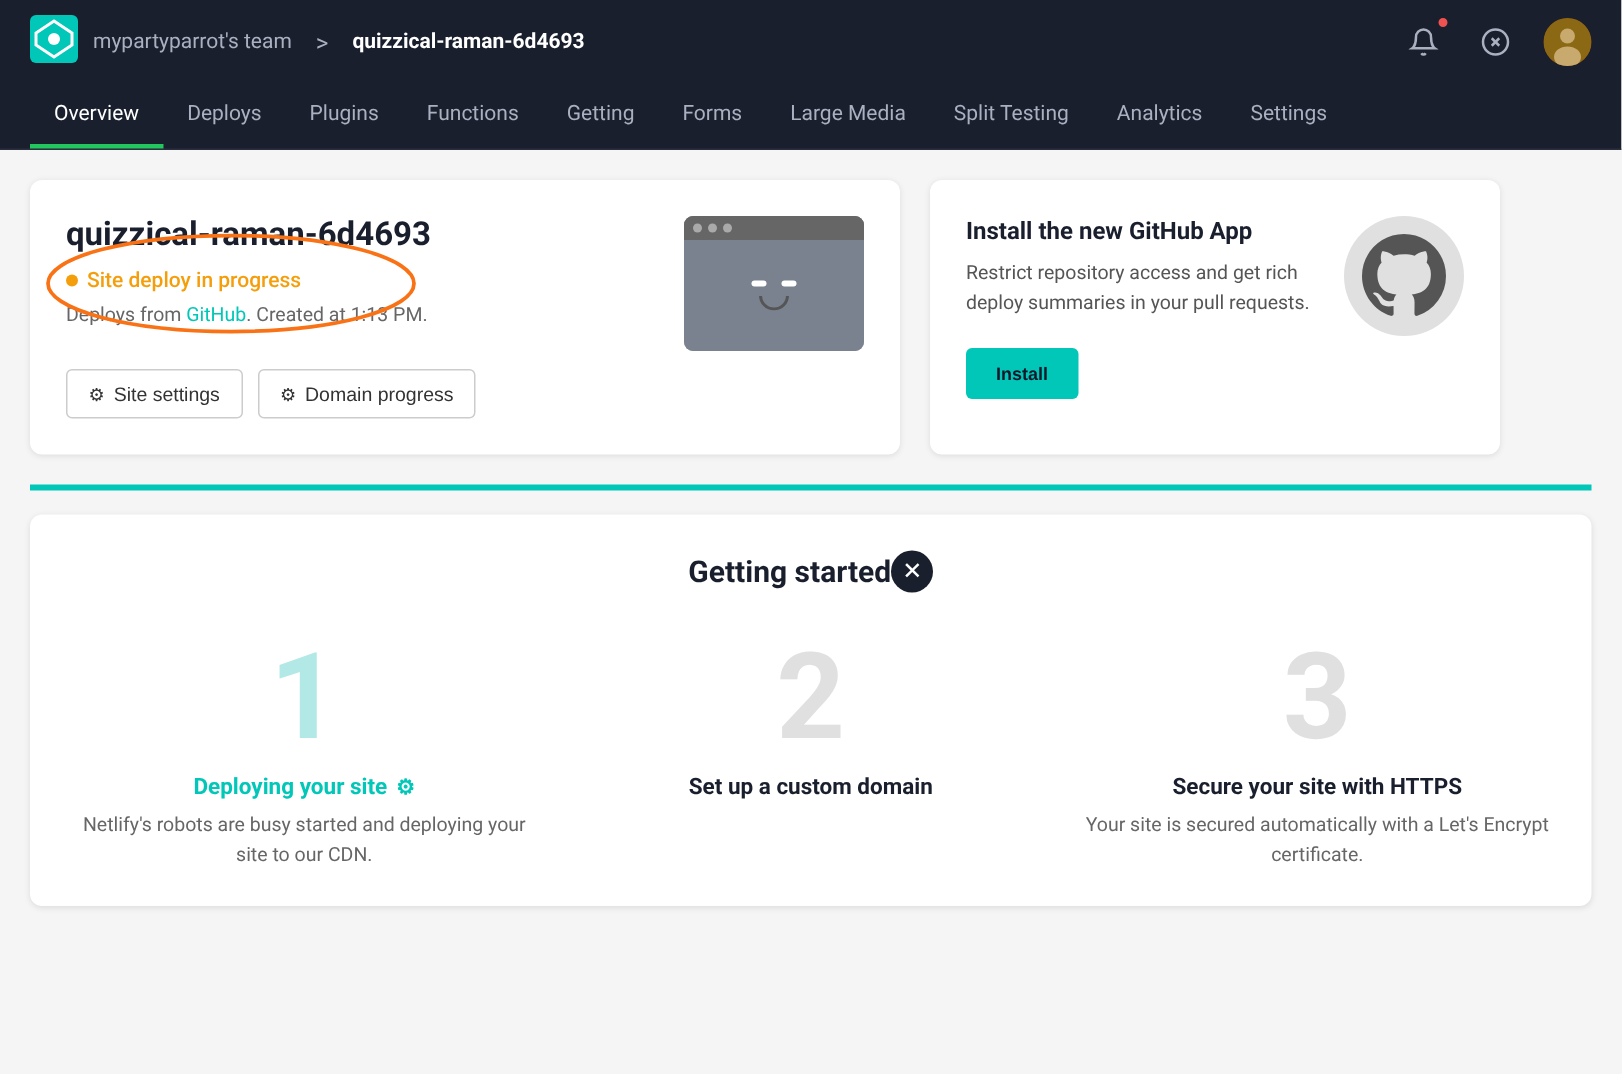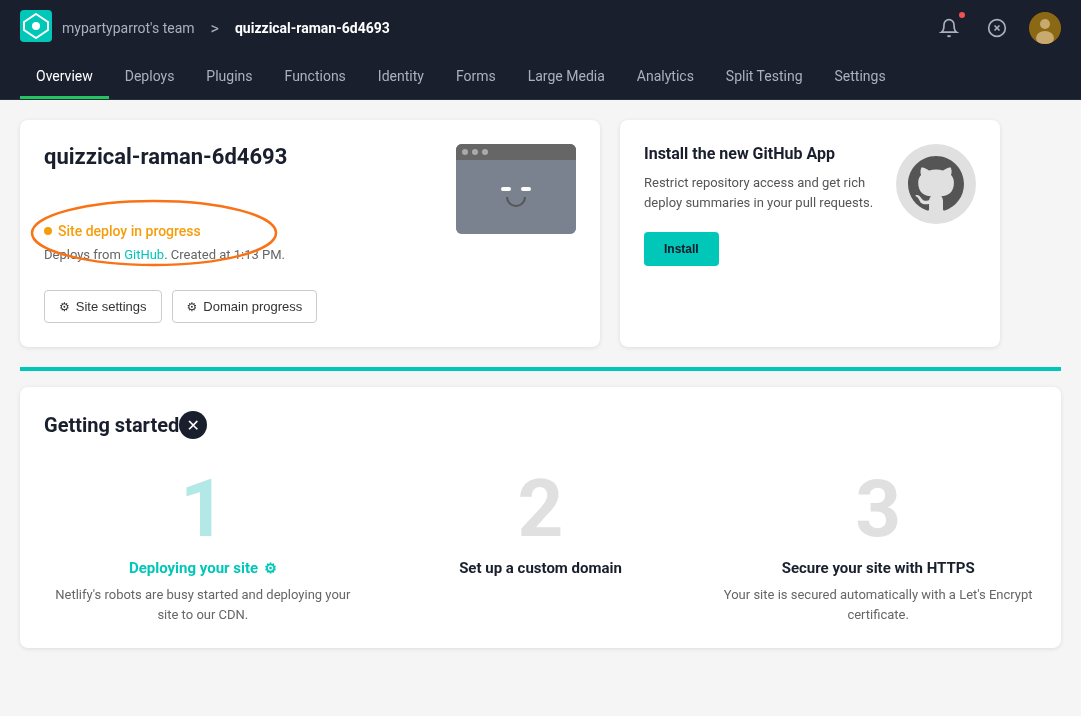--- a/index.html
+++ b/index.html
@@ -271,21 +271,21 @@
     
     .getting-started {
       background: #fff;
       margin: 16px 20px 20px 20px;
       border-radius: 8px;
       padding: 24px;
       box-shadow: 0 1px 4px rgba(0,0,0,0.1);
     }
     .gs-header {
       display: flex;
-      justify-content: flex-start;
+      justify-content: center;
       align-items: center;
       margin-bottom: 30px;
     }
     .gs-title {
       font-size: 20px;
       font-weight: 700;
       color: #1a1f2e;
     }
     .gs-close {
       width: 28px;
@@ -378,37 +378,37 @@
       </svg>
     </div>
   </div>
 </div>
 
 <nav class="nav-tabs">
   <a class="nav-tab active">Overview</a>
   <a class="nav-tab">Deploys</a>
   <a class="nav-tab">Plugins</a>
   <a class="nav-tab">Functions</a>
-  <a class="nav-tab">Identity</a>
+  <a class="nav-tab">Getting</a>
   <a class="nav-tab">Forms</a>
   <a class="nav-tab">Large Media</a>
+  <a class="nav-tab">Split Testing</a>
   <a class="nav-tab">Analytics</a>
-  <a class="nav-tab">Split Testing</a>
   <a class="nav-tab">Settings</a>
 </nav>
 
 <div class="main-content">
 
   <div class="site-card">
     <div class="site-card-inner">
       <div class="site-info">
         <div class="site-title">quizzical-raman-6d4693</div>
 
         
-        <div style="position:relative; display:inline-block; margin-bottom: 8px; margin-top: 44px;">
+        <div style="position:relative; display:inline-block; margin-bottom: 8px;">
           <svg style="position:absolute; top:-28px; left:-18px; pointer-events:none;" width="260" height="80" viewBox="0 0 260 80">
             <ellipse cx="128" cy="38" rx="122" ry="32" fill="none" stroke="#f97316" stroke-width="2.5"></ellipse>
           </svg>
           <div class="deploy-status">
             <div class="status-dot"></div>
             <span class="status-text">Site deploy in progress</span>
           </div>
           <div class="deploy-info">
             <span>Deploys from </span><a href="#">GitHub</a><span>. Created at 1:13 PM.</span>
           </div>

